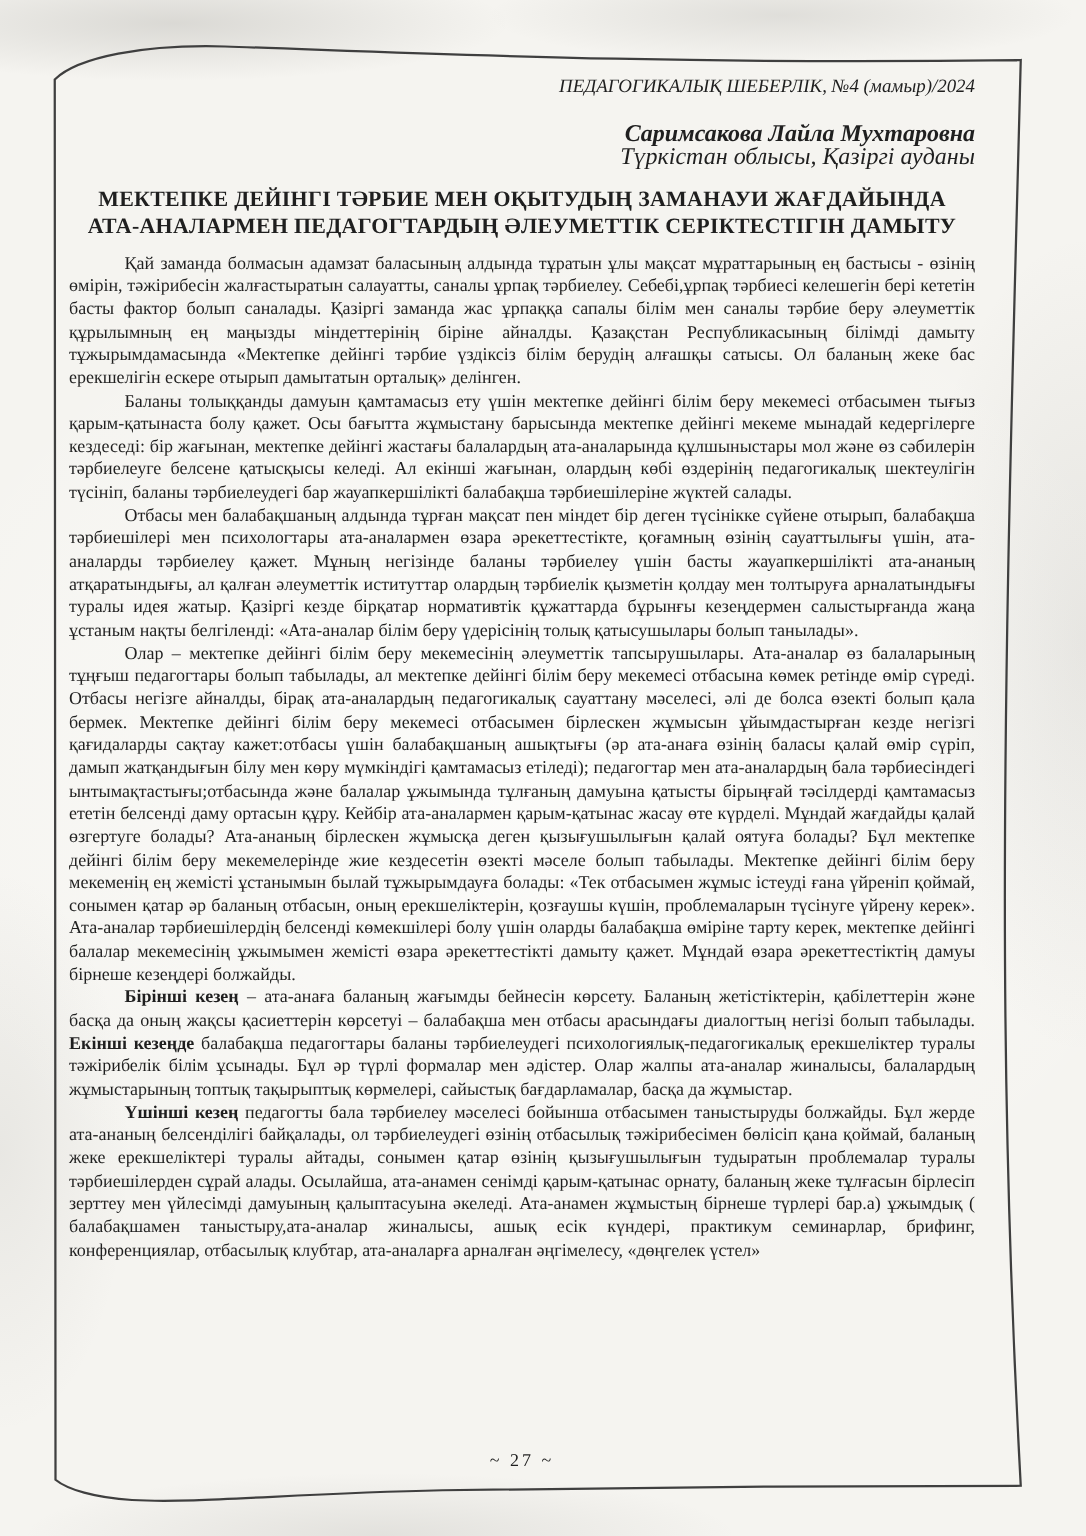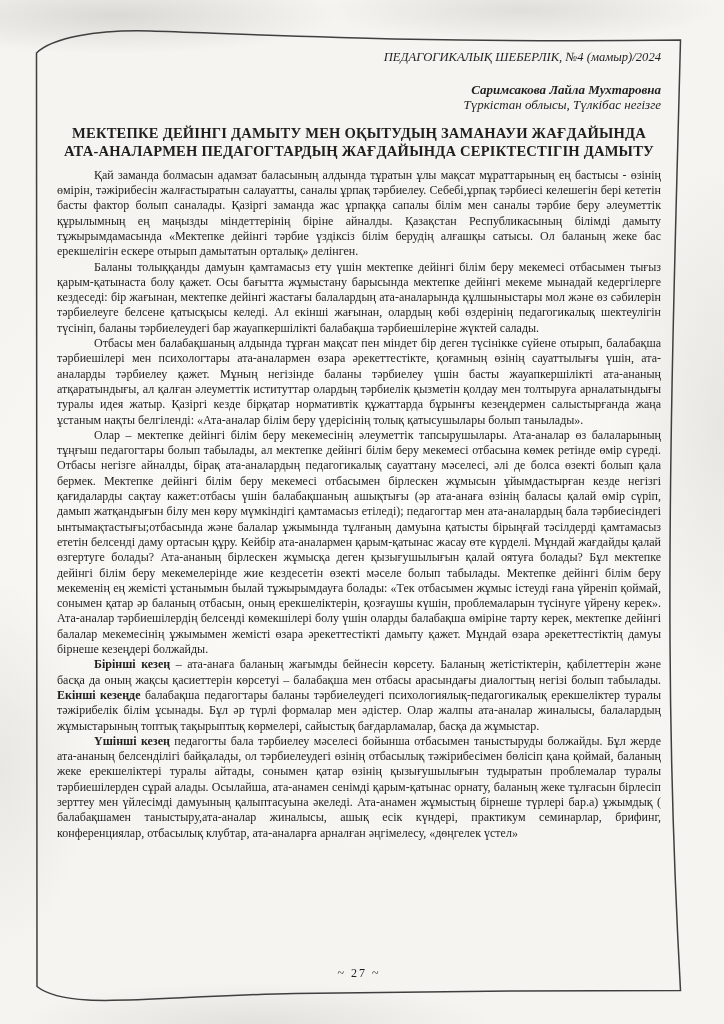--- a/index.html
+++ b/index.html
@@ -21,36 +21,36 @@
       radial-gradient(ellipse 520px 420px at 50% 50%, rgba(253,253,251,.95), transparent 85%);
     font-family: "Liberation Serif", "DejaVu Serif", serif;
     color: #1f1f1f;
   }
   .frame-border {
     position: absolute; left: 0; top: 0;
     width: 724px; height: 1024px;
   }
   .content {
     position: absolute;
-    left: 57px; top: 50px;
+    left: 46px; top: 50px;
     width: 604px;
     font-family: Liberation Serif, serif;
   }
   .journal-header {
     text-align: right;
     font-style: italic;
     font-size: 12.6px;
     line-height: 15px;
     white-space: nowrap;
   }
   .author-block {
     margin-top: 17px;
     text-align: right;
     font-style: italic;
-    font-size: 13px;
+    font-size: 16px;
     line-height: 15.4px;
   }
   .author-name { font-weight: bold; }
   .title {
     margin-top: 11px;
     text-align: center;
     font-weight: bold;
     font-size: 14.6px;
     line-height: 18.5px;
     letter-spacing: 0.2px;
@@ -86,26 +86,26 @@
              C 63 998.5, 45 993, 37 986.5
              Z" fill="none" stroke="#3f3f3f" stroke-width="1.5"></path>
   </svg>
 
   <div class="content">
 
     <div class="journal-header">ПЕДАГОГИКАЛЫҚ ШЕБЕРЛІК, №4 (мамыр)/2024</div>
 
     <div class="author-block">
       <div class="author-name">Саримсакова Лайла Мухтаровна</div>
-      <div class="author-line">Түркістан облысы, Түлкібас негізге</div>
+      <div class="author-line">Түркістан облысы, Қазіргі ауданы</div>
     </div>
 
     <div class="title">
-      <div>МЕКТЕПКЕ ДЕЙІНГІ ДАМЫТУ МЕН ОҚЫТУДЫҢ ЗАМАНАУИ ЖАҒДАЙЫНДА</div>
-      <div>АТА-АНАЛАРМЕН ПЕДАГОГТАРДЫҢ ЖАҒДАЙЫНДА СЕРІКТЕСТІГІН ДАМЫТУ</div>
+      <div>МЕКТЕПКЕ ДЕЙІНГІ ТӘРБИЕ МЕН ОҚЫТУДЫҢ ЗАМАНАУИ ЖАҒДАЙЫНДА</div>
+      <div>АТА-АНАЛАРМЕН ПЕДАГОГТАРДЫҢ ӘЛЕУМЕТТІК СЕРІКТЕСТІГІН ДАМЫТУ</div>
     </div>
 
     <div class="body-text">
       <p>Қай заманда болмасын адамзат баласының алдында тұратын ұлы мақсат мұраттарының ең бастысы - өзінің өмірін, тәжірибесін жалғастыратын салауатты, саналы ұрпақ тәрбиелеу. Себебі,ұрпақ тәрбиесі келешегін бері кететін басты фактор болып саналады. Қазіргі заманда жас ұрпаққа сапалы білім мен саналы тәрбие беру әлеуметтік құрылымның ең маңызды міндеттерінің біріне айналды. Қазақстан Республикасының білімді дамыту тұжырымдамасында «Мектепке дейінгі тәрбие үздіксіз білім берудің алғашқы сатысы. Ол баланың жеке бас ерекшелігін ескере отырып дамытатын орталық» делінген.</p>
       <p>Баланы толыққанды дамуын қамтамасыз ету үшін мектепке дейінгі білім беру мекемесі отбасымен тығыз қарым-қатынаста болу қажет. Осы бағытта жұмыстану барысында мектепке дейінгі мекеме мынадай кедергілерге кездеседі: бір жағынан, мектепке дейінгі жастағы балалардың ата-аналарында құлшыныстары мол және өз сәбилерін тәрбиелеуге белсене қатысқысы келеді. Ал екінші жағынан, олардың көбі өздерінің педагогикалық шектеулігін түсініп, баланы тәрбиелеудегі бар жауапкершілікті балабақша тәрбиешілеріне жүктей салады.</p>
       <p>Отбасы мен балабақшаның алдында тұрған мақсат пен міндет бір деген түсінікке сүйене отырып, балабақша тәрбиешілері мен психологтары ата-аналармен өзара әрекеттестікте, қоғамның өзінің сауаттылығы үшін, ата-аналарды тәрбиелеу қажет. Мұның негізінде баланы тәрбиелеу үшін басты жауапкершілікті ата-ананың атқаратындығы, ал қалған әлеуметтік иституттар олардың тәрбиелік қызметін қолдау мен толтыруға арналатындығы туралы идея жатыр. Қазіргі кезде бірқатар нормативтік құжаттарда бұрынғы кезеңдермен салыстырғанда жаңа ұстаным нақты белгіленді: «Ата-аналар білім беру үдерісінің толық қатысушылары болып танылады».</p>
       <p>Олар – мектепке дейінгі білім беру мекемесінің әлеуметтік тапсырушылары. Ата-аналар өз балаларының тұңғыш педагогтары болып табылады, ал мектепке дейінгі білім беру мекемесі отбасына көмек ретінде өмір сүреді. Отбасы негізге айналды, бірақ ата-аналардың педагогикалық сауаттану мәселесі, әлі де болса өзекті болып қала бермек. Мектепке дейінгі білім беру мекемесі отбасымен бірлескен жұмысын ұйымдастырған кезде негізгі қағидаларды сақтау кажет:отбасы үшін балабақшаның ашықтығы (әр ата-анаға өзінің баласы қалай өмір сүріп, дамып жатқандығын білу мен көру мүмкіндігі қамтамасыз етіледі); педагогтар мен ата-аналардың бала тәрбиесіндегі ынтымақтастығы;отбасында және балалар ұжымында тұлғаның дамуына қатысты бірыңғай тәсілдерді қамтамасыз ететін белсенді даму ортасын құру. Кейбір ата-аналармен қарым-қатынас жасау өте күрделі. Мұндай жағдайды қалай өзгертуге болады? Ата-ананың бірлескен жұмысқа деген қызығушылығын қалай оятуға болады? Бұл мектепке дейінгі білім беру мекемелерінде жие кездесетін өзекті мәселе болып табылады. Мектепке дейінгі білім беру мекеменің ең жемісті ұстанымын былай тұжырымдауға болады: «Тек отбасымен жұмыс істеуді ғана үйреніп қоймай, сонымен қатар әр баланың отбасын, оның ерекшеліктерін, қозғаушы күшін, проблемаларын түсінуге үйрену керек». Ата-аналар тәрбиешілердің белсенді көмекшілері болу үшін оларды балабақша өміріне тарту керек, мектепке дейінгі балалар мекемесінің ұжымымен жемісті өзара әрекеттестікті дамыту қажет. Мұндай өзара әрекеттестіктің дамуы бірнеше кезеңдері болжайды.</p>
       <p><b>Бірінші кезең</b><span> – ата-анаға баланың жағымды бейнесін көрсету. Баланың жетістіктерін, қабілеттерін және басқа да оның жақсы қасиеттерін көрсетуі – балабақша мен отбасы арасындағы диалогтың негізі болып табылады. </span><b>Екінші кезеңде</b><span> балабақша педагогтары баланы тәрбиелеудегі психологиялық-педагогикалық ерекшеліктер туралы тәжірибелік білім ұсынады. Бұл әр түрлі формалар мен әдістер. Олар жалпы ата-аналар жиналысы, балалардың жұмыстарының топтық тақырыптық көрмелері, сайыстық бағдарламалар, басқа да жұмыстар.</span></p>
       <p><b>Үшінші кезең</b><span> педагогты бала тәрбиелеу мәселесі бойынша отбасымен таныстыруды болжайды. Бұл жерде ата-ананың белсенділігі байқалады, ол тәрбиелеудегі өзінің отбасылық тәжірибесімен бөлісіп қана қоймай, баланың жеке ерекшеліктері туралы айтады, сонымен қатар өзінің қызығушылығын тудыратын проблемалар туралы тәрбиешілерден сұрай алады. Осылайша, ата-анамен сенімді қарым-қатынас орнату, баланың жеке тұлғасын бірлесіп зерттеу мен үйлесімді дамуының қалыптасуына әкеледі. Ата-анамен жұмыстың бірнеше түрлері бар.а) ұжымдық ( балабақшамен таныстыру,ата-аналар жиналысы, ашық есік күндері, практикум семинарлар, брифинг, конференциялар, отбасылық клубтар, ата-аналарға арналған әңгімелесу, «дөңгелек үстел»</span></p>
     </div>

